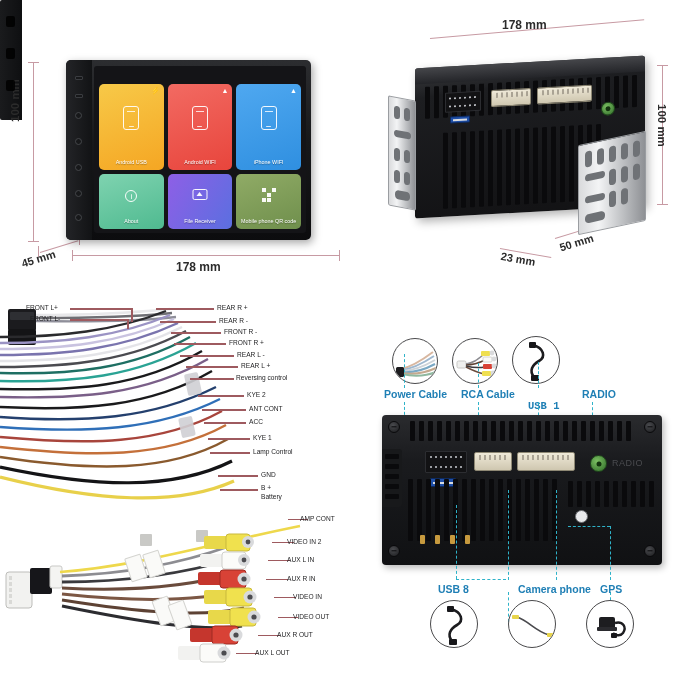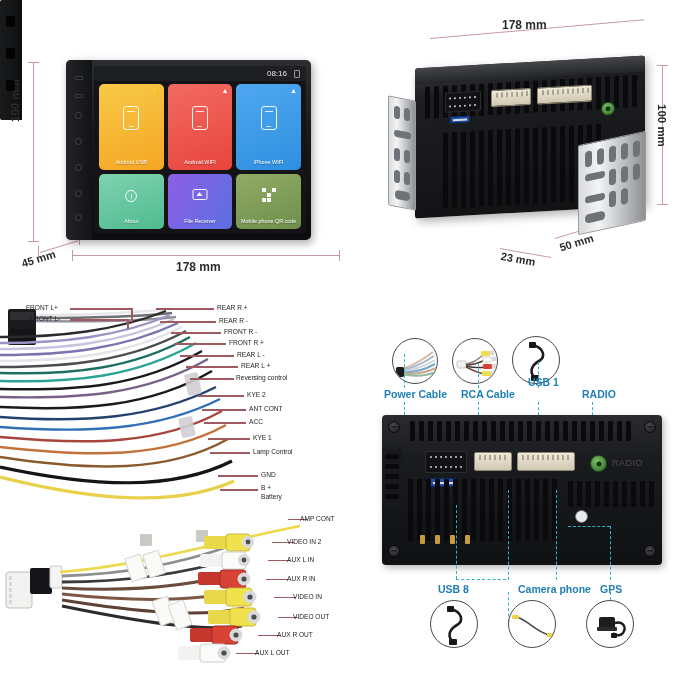--- a/index.html
+++ b/index.html
@@ -294,24 +294,20 @@
         <div class="bezel-btn sq" style="top:16px;"></div>
         <div class="bezel-btn sq" style="top:34px;"></div>
         <div class="bezel-btn" style="top:52px;"></div>
         <div class="bezel-btn" style="top:78px;"></div>
         <div class="bezel-btn" style="top:104px;"></div>
         <div class="bezel-btn" style="top:130px;"></div>
         <div class="bezel-btn" style="top:154px;"></div>
       </div>
 
       <div id="tl-screen">
-        <div class="statusbar">
-          <span class="clock">08:16</span>
-          <span class="batt"></span>
-        </div>
 
         <div class="tilegrid">
 
           <div class="tile" style="background:linear-gradient(160deg,#f7c948,#f5a623);">
             <span class="phone-ico"></span>
             <span class="corner-ico">⚡</span>
             <span class="tlabel">Android USB</span>
           </div>
 
           <div class="tile" style="background:linear-gradient(160deg,#f26a62,#e8453c);">
@@ -709,21 +705,21 @@
     <div class="acc-circle" style="left:152px; top:6px; width:48px; height:48px;">
       <svg width="48" height="48" viewBox="0 0 48 48">
         <path d="M20 8 C 31 11, 33 20, 26 24 C 19 28, 16 34, 21 40" stroke="#1c1c1f" stroke-width="2.6" fill="none"></path>
         <rect x="16" y="5" width="7" height="6" rx="1" fill="#17171a"></rect>
         <rect x="18" y="38" width="8" height="6" rx="1" fill="#17171a"></rect>
       </svg>
     </div>
 
     <div class="callout" style="left:24px; top:58px;">Power Cable</div>
     <div class="callout" style="left:101px; top:58px;">RCA Cable</div>
-    <div class="callout" style="left:168px; top:46px;">USB 1</div>
+    <div class="callout" style="left:168px; top:70px;font-family:Liberation Mono, monospace;">USB 1</div>
     <div class="callout" style="left:222px; top:58px;">RADIO</div>
 
     <div class="dash-v" style="left:44px; top:24px; height:34px;"></div>
     <div class="dash-v" style="left:44px; top:72px; height:62px;"></div>
     <div class="dash-h" style="left:44px; top:134px; width:28px;"></div>
 
     <div class="dash-v" style="left:118px; top:33px; height:25px;"></div>
     <div class="dash-v" style="left:118px; top:72px; height:44px;"></div>
 
     <div class="dash-v" style="left:178px; top:32px; height:26px;"></div>

